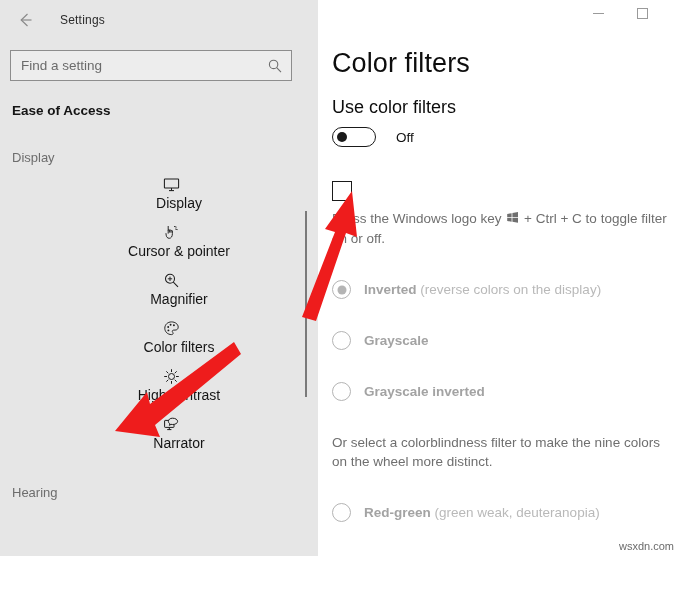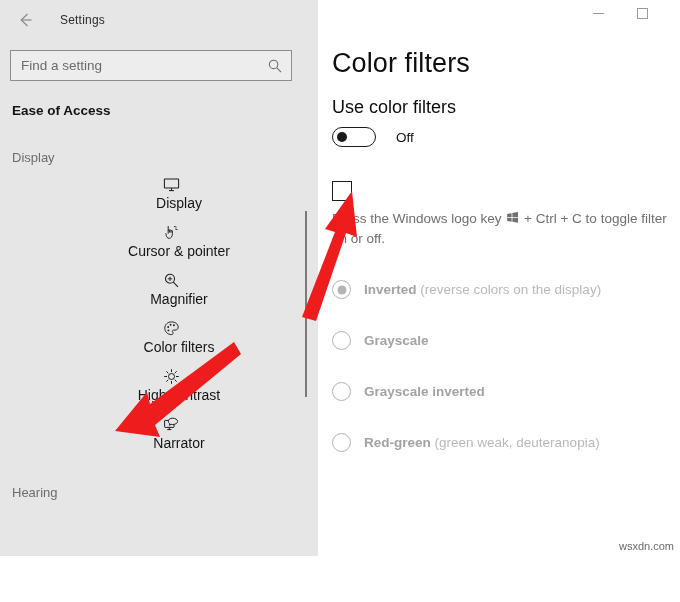--- a/index.html
+++ b/index.html
@@ -481,20 +481,21 @@
         </span>
       </div>
 
       <div class="radio-row">
         <span class="radio"></span>
         <span class="radio-label">
           <b>Grayscale inverted</b>
         </span>
       </div>
 
+      <div class="desc">Or select a colorblindness filter to make the nine colors on the wheel more distinct.</div>
 
       <div class="radio-row">
         <span class="radio"></span>
         <span class="radio-label">
           <b>Red-green</b>
           <span>(green weak, deuteranopia)</span>
         </span>
       </div>
     </div>
   </div>

